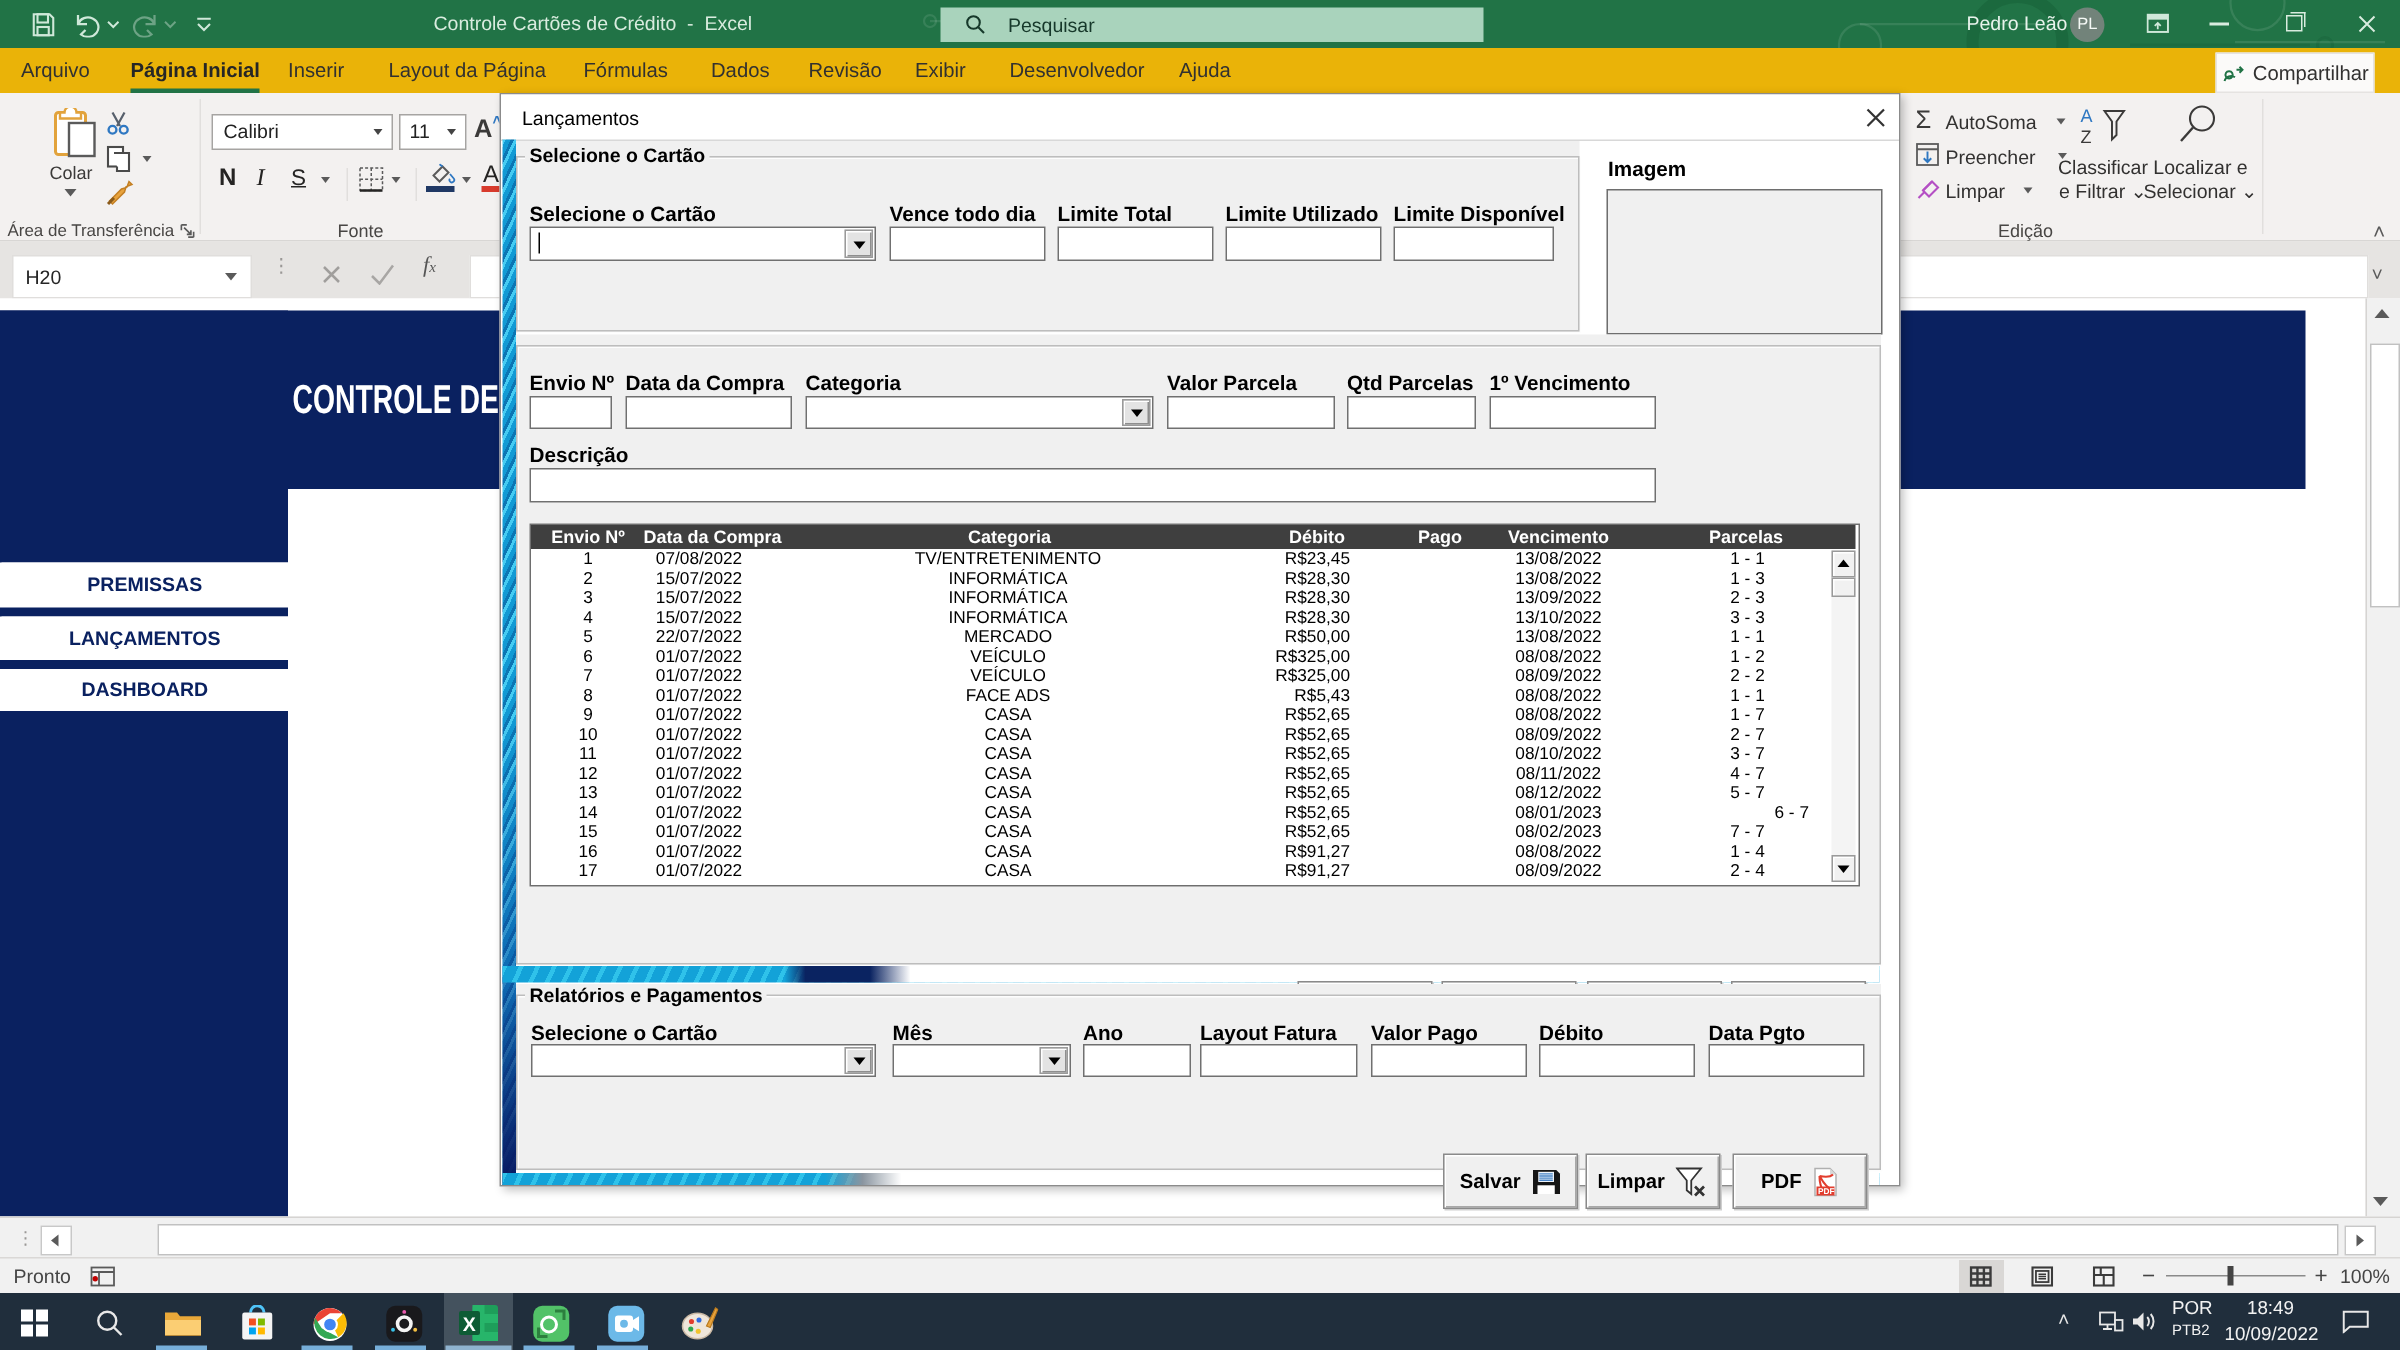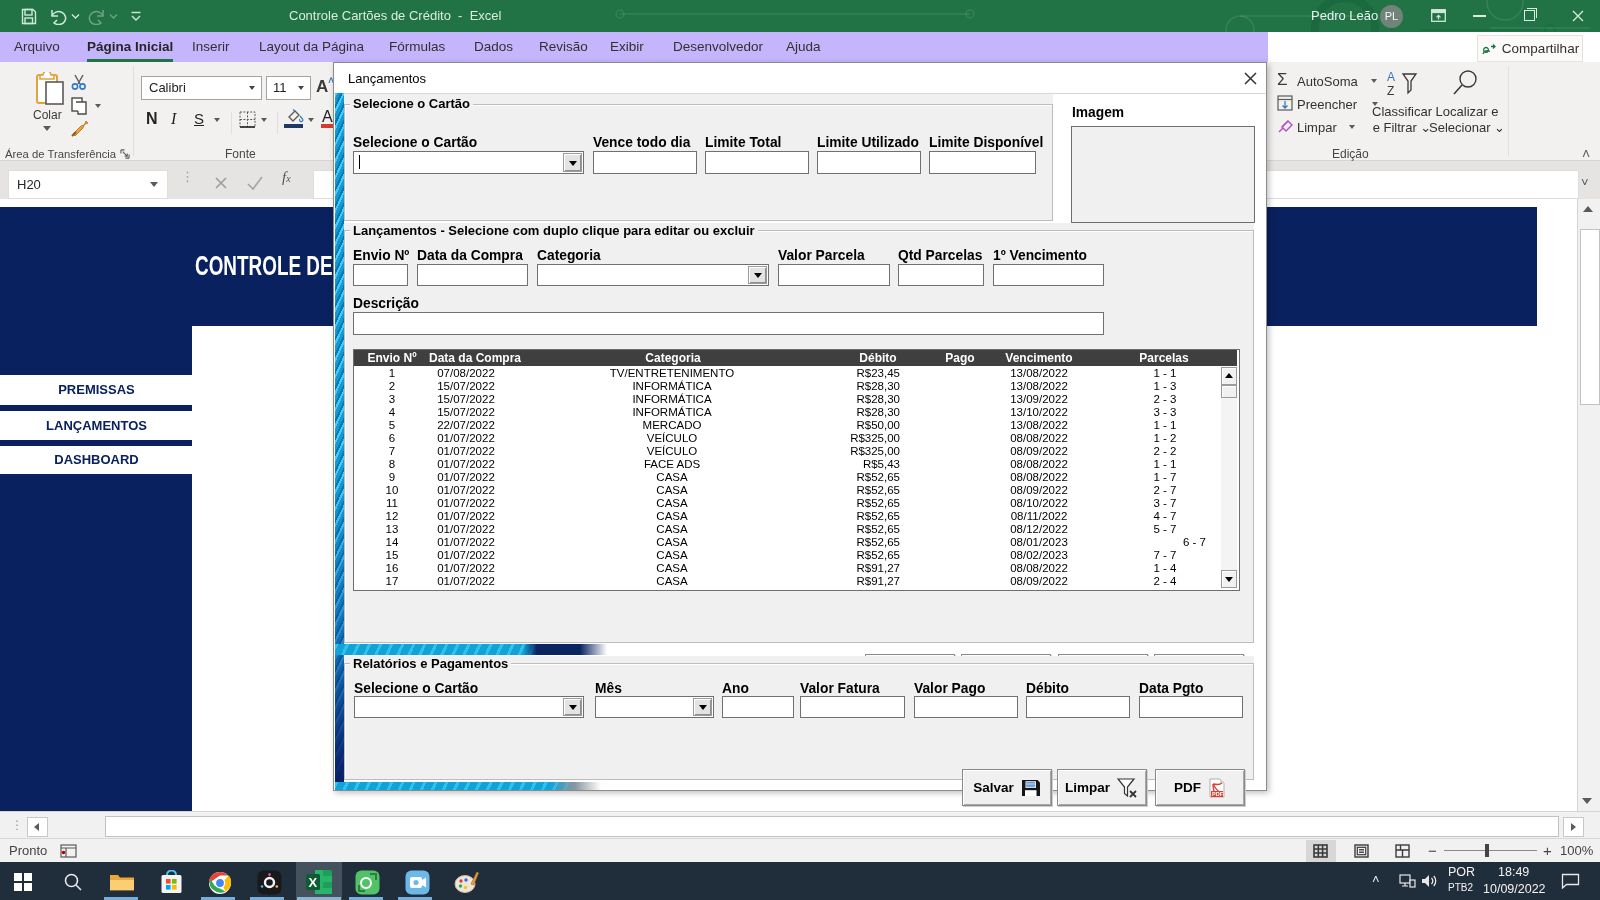--- a/index.html
+++ b/index.html
@@ -3,21 +3,21 @@
 <meta charset="utf-8">
 <style>
 html,body{margin:0;padding:0;background:#fff;}
 #screen{position:relative;width:1600px;height:900px;overflow:hidden;font-family:"Liberation Sans",sans-serif;background:#fff;}
 .ab{position:absolute;}
 
 #titlebar{left:0;top:0;width:1600px;height:32px;background:#217346;}
 .tbtxt{color:#d9ecdf;font-size:13px;}
 #searchbox{left:627px;top:5px;width:362px;height:23px;background:#a9d3bc;color:#16382a;font-size:13px;line-height:23px;}
 
-#tabrow{left:0;top:32px;width:1268px;height:30px;background:#c4b5fd;}
+#tabrow{left:0;top:32px;width:1600px;height:30px;background:#eab308;}
 .tab{position:absolute;top:0;height:30px;line-height:30px;font-size:13.5px;color:#323130;white-space:nowrap;}
 
 #ribbon{left:0;top:62px;width:1600px;height:98px;background:#f3f1f0;border-bottom:1px solid #d8d6d4;}
 .rlbl{position:absolute;font-size:12px;color:#484644;}
 .vsep{position:absolute;width:1px;background:#e1dfdd;}
 
 #frow{left:0;top:161px;width:1600px;height:38px;background:#e6e4e2;}
 .wbox{position:absolute;background:#fff;}
 
 #sheet{left:0;top:199px;width:1577px;height:612px;background:#fff;}
@@ -88,20 +88,27 @@
   </svg>
   <svg class="ab" style="left:109px;top:13px;width:9px;height:7px" viewBox="0 0 9 7">
         <path d="M1 1.5 l3.5 3.5 3.5 -3.5" fill="none" stroke="#6da385" stroke-width="1.3"></path>
       </svg>
 
   <svg class="ab" style="left:130px;top:11px;width:12px;height:11px" viewBox="0 0 12 11">
     <path d="M1.5 1.5 h9" stroke="#cfe8d9" stroke-width="1.4"></path>
     <path d="M2 5 l4 4 l4 -4" fill="none" stroke="#cfe8d9" stroke-width="1.4"></path>
   </svg>
   <div class="ab tbtxt" style="left:289px;top:8px;">Controle Cartões de Crédito&nbsp;&nbsp;-&nbsp;&nbsp;Excel</div>
+  <div id="searchbox" class="ab">
+    <svg class="ab" style="left:16px;top:4px;width:15px;height:15px" viewBox="0 0 15 15">
+      <circle cx="6" cy="6" r="4.2" fill="none" stroke="#16382a" stroke-width="1.4"></circle>
+      <line x1="9.2" y1="9.2" x2="13" y2="13" stroke="#16382a" stroke-width="1.4"></line>
+    </svg>
+    <span style="position:absolute;left:45px;top:0">Pesquisar</span>
+  </div>
   <div class="ab tbtxt" style="left:1311px;top:8px;color:#e8f3ec">Pedro Leão</div>
   <div class="ab" style="left:1380px;top:5px;width:23px;height:23px;border-radius:50%;background:#72837a;color:#f4f8f5;font-size:11px;text-align:center;line-height:23px;">PL</div>
 
   <svg class="ab" style="left:1431px;top:9px;width:15px;height:13px" viewBox="0 0 15 13">
     <rect x="0.7" y="0.7" width="13.6" height="11.6" fill="none" stroke="#cfe8d9" stroke-width="1.3"></rect>
     <rect x="0.7" y="0.7" width="13.6" height="3.4" fill="#cfe8d9"></rect>
     <path d="M7.5 10.5 l0 -4 M5.5 8.3 l2 -2 2 2" fill="none" stroke="#cfe8d9" stroke-width="1.2"></path>
   </svg>
   <div class="ab" style="left:1473px;top:15px;width:13px;height:1.5px;background:#d9ecdf"></div>
   <div class="ab" style="left:1524px;top:10px;width:9px;height:9px;border:1.2px solid #d9ecdf"></div>
@@ -415,21 +422,20 @@
   <div class="lbl" style="left:483px;top:72px;">Limite Utilizado</div>
   <div class="tb" style="left:483px;top:88px;width:102px;height:21px;"></div>
   <div class="lbl" style="left:595px;top:72px;">Limite Disponível</div>
   <div class="tb" style="left:595px;top:88px;width:105px;height:21px;"></div>
 
   <div class="lbl" style="left:738px;top:42px;">Imagem</div>
   <div class="ab" style="left:737px;top:63px;width:182px;height:95px;background:#f0f0f0;border:1px solid #6e6e6e;"></div>
 
   <div class="frame" style="left:10px;top:160px;width:910px;height:420px;"></div>
   <div class="fbord" style="left:10px;top:167px;width:908px;height:411px;"></div>
-  <div class="flbl" style="left:16px;top:160px;">Lançamentos - Selecione com duplo clique para editar ou excluir</div>
   <div class="lbl" style="left:19px;top:185px;">Envio Nº</div>
   <div class="tb" style="left:19px;top:201px;width:53px;height:20px;"></div>
   <div class="lbl" style="left:83px;top:185px;">Data da Compra</div>
   <div class="tb" style="left:83px;top:201px;width:109px;height:20px;"></div>
   <div class="lbl" style="left:203px;top:185px;">Categoria</div>
   <div class="tb" style="left:203px;top:201px;width:230px;height:20px;">
         <div class="dbtn"></div>
       </div>
   <div class="lbl" style="left:444px;top:185px;">Valor Parcela</div>
   <div class="tb" style="left:444px;top:201px;width:110px;height:20px;"></div>
@@ -639,21 +645,21 @@
   <div class="lbl" style="left:20px;top:618px;">Selecione o Cartão</div>
   <div class="tb" style="left:20px;top:633px;width:228px;height:20px;">
         <div class="dbtn"></div>
       </div>
   <div class="lbl" style="left:261px;top:618px;">Mês</div>
   <div class="tb" style="left:261px;top:633px;width:117px;height:20px;">
         <div class="dbtn"></div>
       </div>
   <div class="lbl" style="left:388px;top:618px;">Ano</div>
   <div class="tb" style="left:388px;top:633px;width:70px;height:20px;"></div>
-  <div class="lbl" style="left:466px;top:618px;">Valor Fatura</div>
+  <div class="lbl" style="left:466px;top:618px;">Layout Fatura</div>
   <div class="tb" style="left:466px;top:633px;width:103px;height:20px;"></div>
   <div class="lbl" style="left:580px;top:618px;">Valor Pago</div>
   <div class="tb" style="left:580px;top:633px;width:102px;height:20px;"></div>
   <div class="lbl" style="left:692px;top:618px;">Débito</div>
   <div class="tb" style="left:692px;top:633px;width:102px;height:20px;"></div>
   <div class="lbl" style="left:805px;top:618px;">Data Pgto</div>
   <div class="tb" style="left:805px;top:633px;width:102px;height:20px;"></div>
   <div class="btn" style="left:628px;top:666px;width:88px;height:35px;">Salvar
     <svg style="width:20px;height:18px" viewBox="0 0 20 18">
           <path d="M1 1 h15.5 l2.5 2.5 v13.5 h-18 z" fill="#161616"></path>

